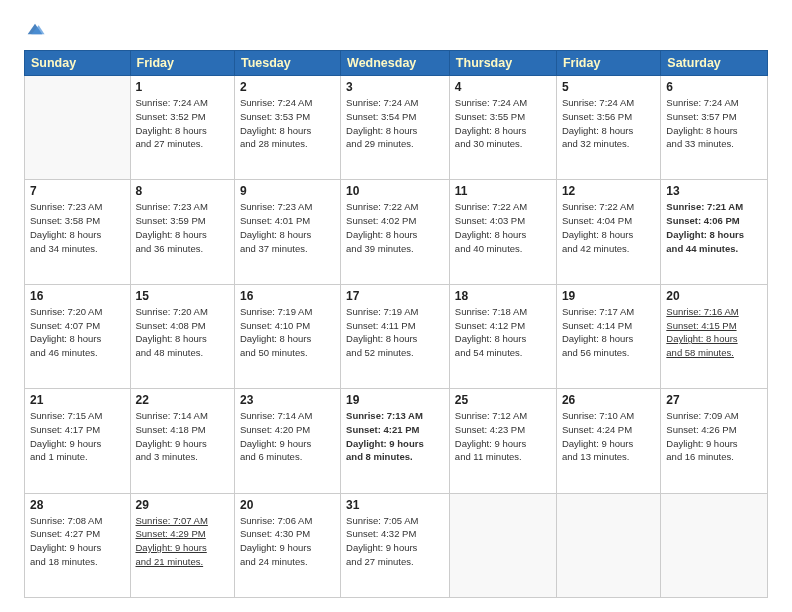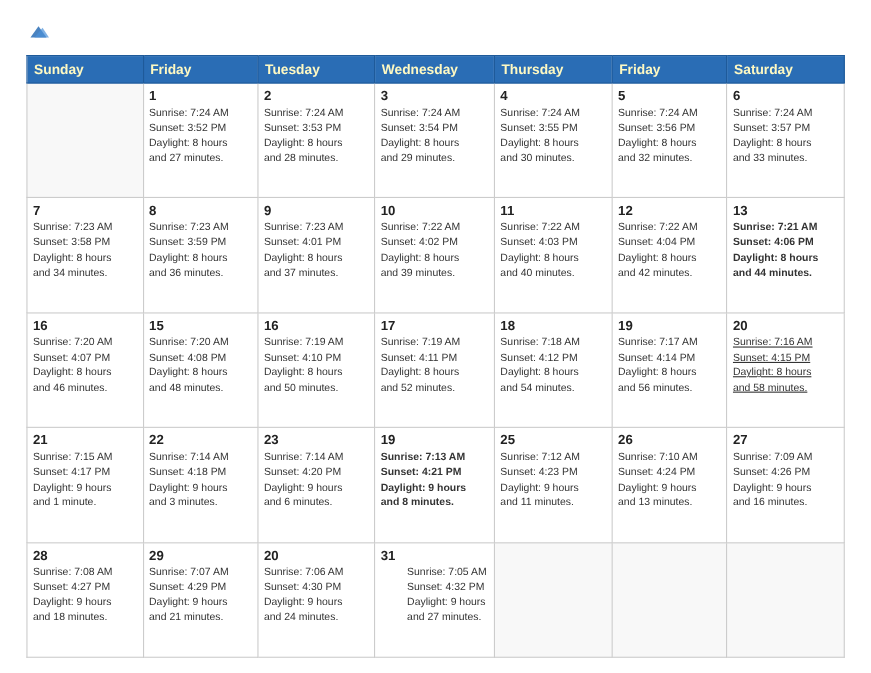--- a/index.html
+++ b/index.html
@@ -336,35 +336,35 @@
         <tr>
           <td>
             <span class="day-number">28</span>
             <div class="day-info" style="white-space: pre-line;">Sunrise: 7:08 AM
 Sunset: 4:27 PM
 Daylight: 9 hours
 and 18 minutes.</div>
           </td>
           <td>
             <span class="day-number">29</span>
-            <div class="day-info" style="white-space: pre-line;">Sunrise: 7:07 AM
+            <div class="day-info" style="white-space: pre-line; text-decoration: underline;">Sunrise: 7:07 AM
 Sunset: 4:29 PM
 Daylight: 9 hours
 and 21 minutes.</div>
           </td>
           <td>
             <span class="day-number">20</span>
             <div class="day-info" style="white-space: pre-line;">Sunrise: 7:06 AM
 Sunset: 4:30 PM
 Daylight: 9 hours
 and 24 minutes.</div>
           </td>
           <td>
             <span class="day-number">31</span>
-            <div class="day-info" style="white-space: pre-line; margin-left: 24px;">Sunrise: 7:05 AM
+            <div class="day-info" style="white-space: pre-line;">Sunrise: 7:05 AM
 Sunset: 4:32 PM
 Daylight: 9 hours
 and 27 minutes.</div>
           </td>
           <td class="empty"></td>
           <td class="empty"></td>
           <td class="empty"></td>
         </tr>
       </tbody>
   </table>

